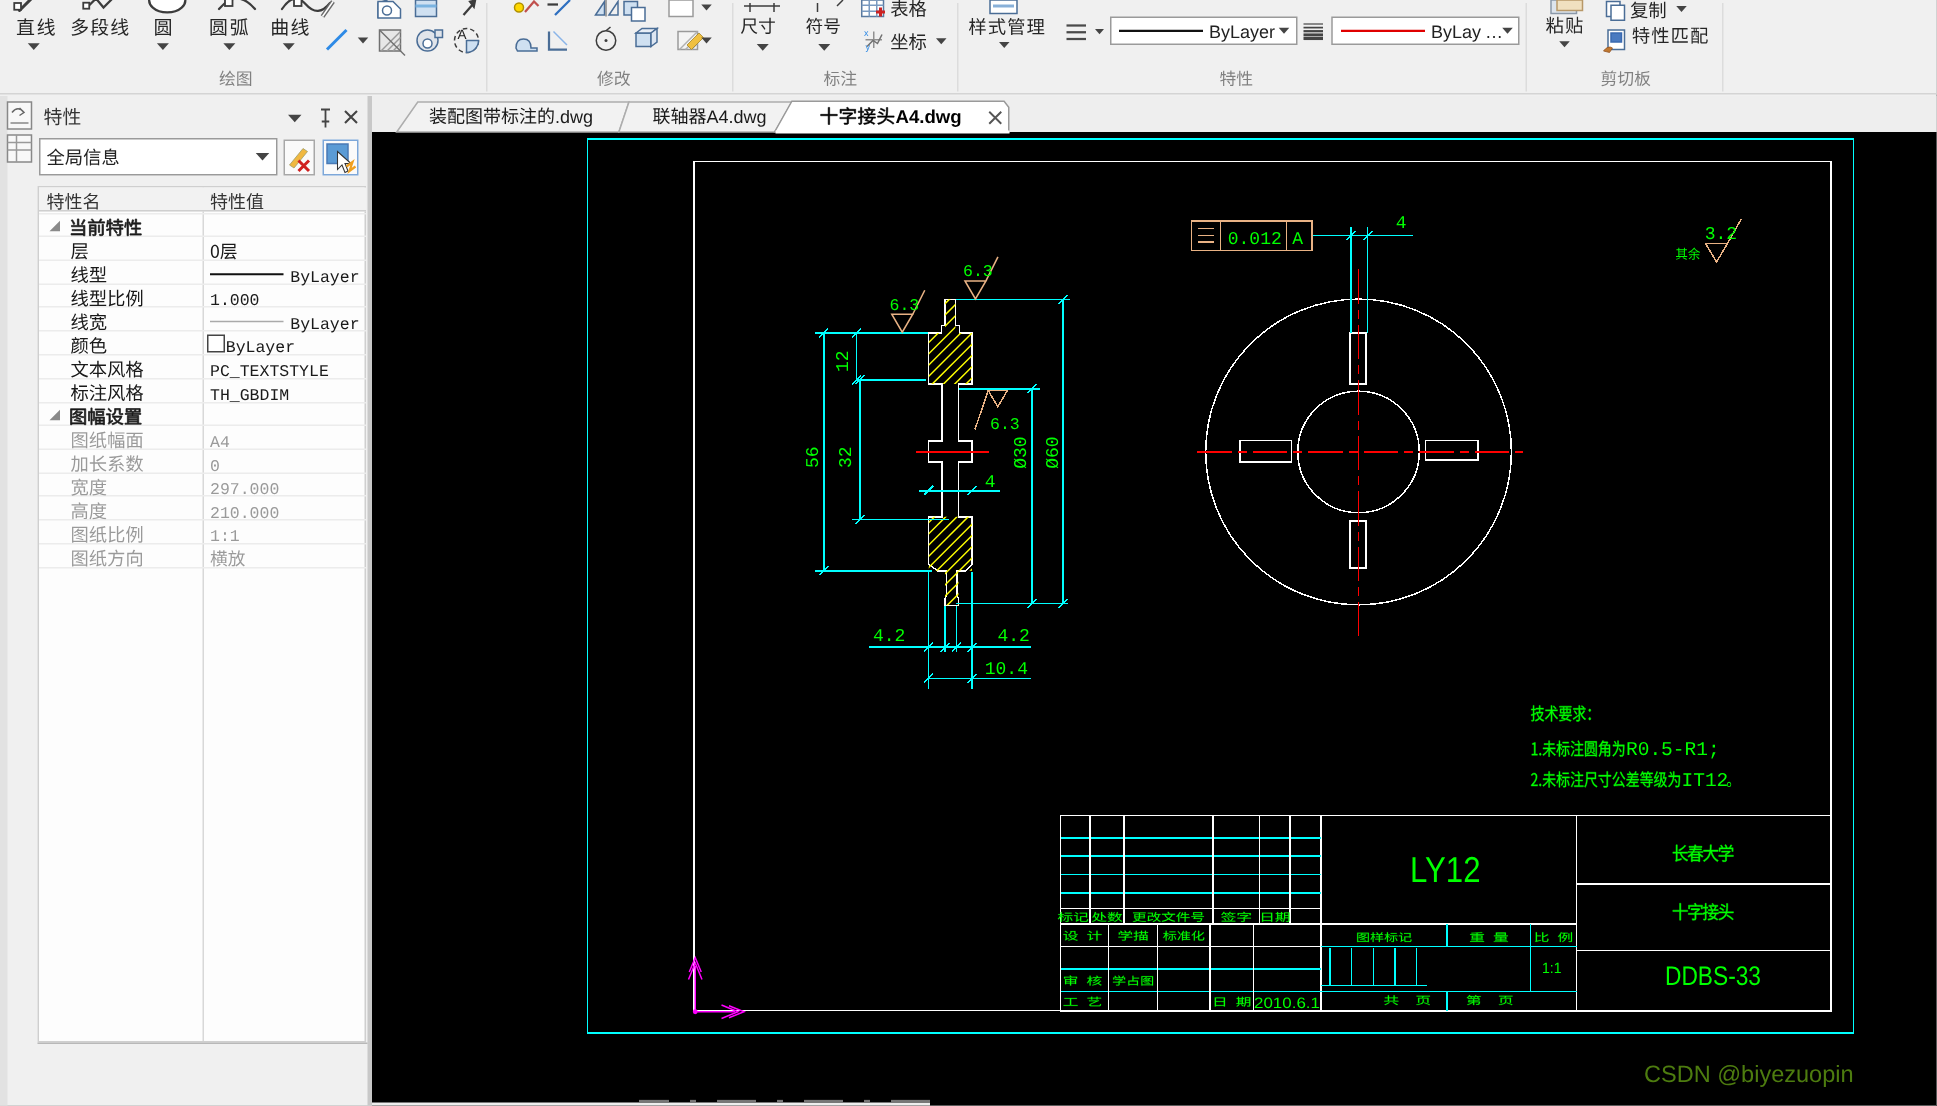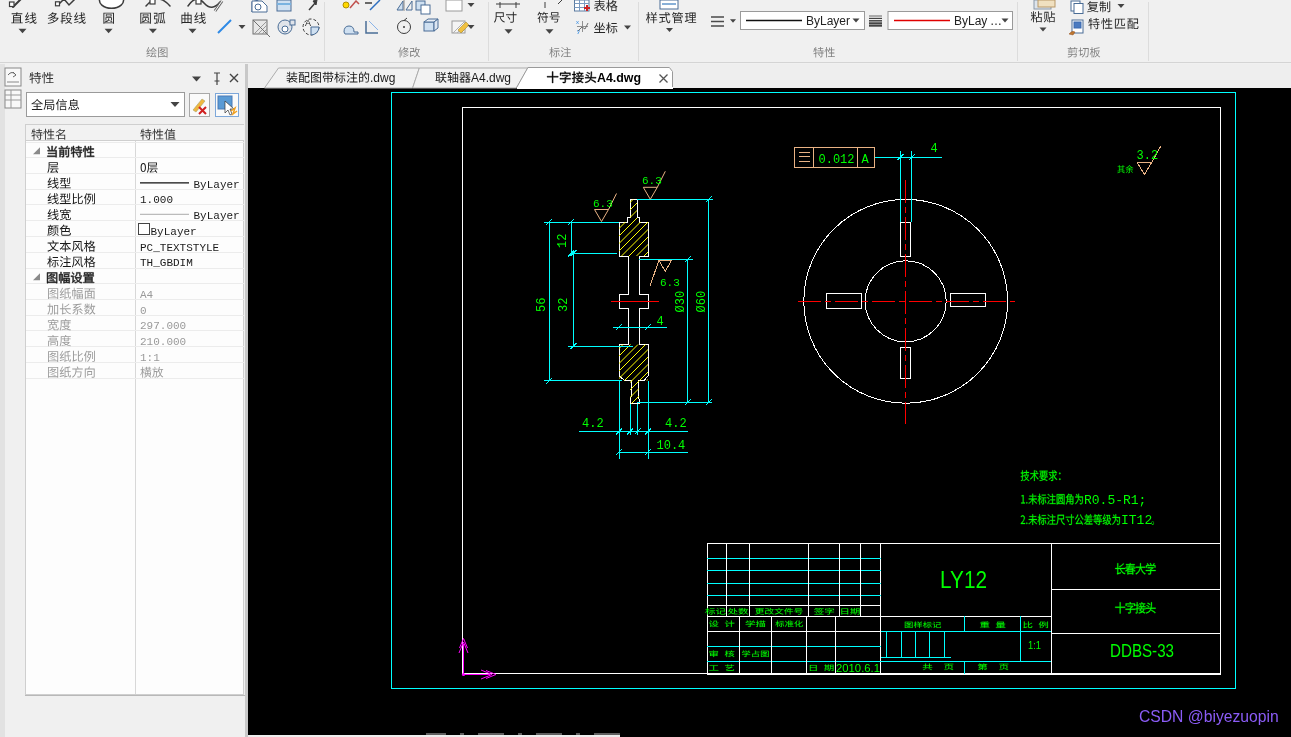--- a/index.html
+++ b/index.html
@@ -44,21 +44,21 @@
 <g stroke="#777" stroke-width="1.6">
 <line x1="6" y1="1" x2="26" y2="1"></line>
       <line x1="40" y1="1" x2="44" y2="1"></line>
 <line x1="58" y1="1" x2="84" y2="1"></line>
       <line x1="98" y1="1" x2="102" y2="1"></line>
 <line x1="116" y1="1" x2="142" y2="1"></line>
       <line x1="156" y1="1" x2="160" y2="1"></line>
 <line x1="174" y1="1" x2="200" y2="1"></line>
     </g>
   </svg>
-<div class="a" style="left:1139px;top:708px;width:152px;height:20px;color:#8b5cf6;font-size:15.7px">CSDN @biyezuopin</div>
+<div class="a" style="left:1096px;top:708px;width:152px;height:20px;color:#4d7c0f;font-size:15.7px">CSDN @biyezuopin</div>
 <svg class="a" style="left:248px;top:88px" width="1043" height="649" viewBox="248 88 1043 649" shape-rendering="crispEdges">
     <rect x="391.5" y="92.5" width="844" height="596" fill="none" stroke="#00ffff" stroke-width="1"></rect>
     <rect x="462.5" y="107.5" width="758" height="566" fill="none" stroke="#ffffff" stroke-width="1"></rect>
     <polygon points="630,199.5 637,199.5 637,217 639.5,217 639.5,222 648,222 648,256 639,256 639,294 648,294 648,308 639,308 639,344.5 648,344.5 648,376 644,380.5 638,380.5 638,397 639,399 639,403.5 630,403.5 630,399 631,397 631,380.5 625,380.5 619,376 619,344.5 628,344.5 628,308 619,308 619,294 628,294 628,256 619,256 619,222 627.5,222 627.5,217 630,217" fill="none" stroke="#ffffff" stroke-width="1"></polygon>
     <defs>
       <clipPath id="h1">
         <rect x="630" y="199.5" width="7" height="23"></rect>
         <rect x="619" y="222" width="29" height="34"></rect>
         <rect x="619" y="344.5" width="29" height="36"></rect>
         <rect x="630" y="380.5" width="9" height="23"></rect>

